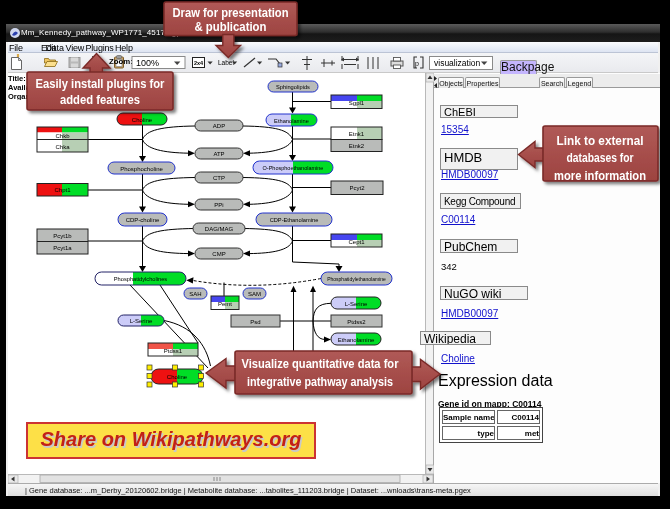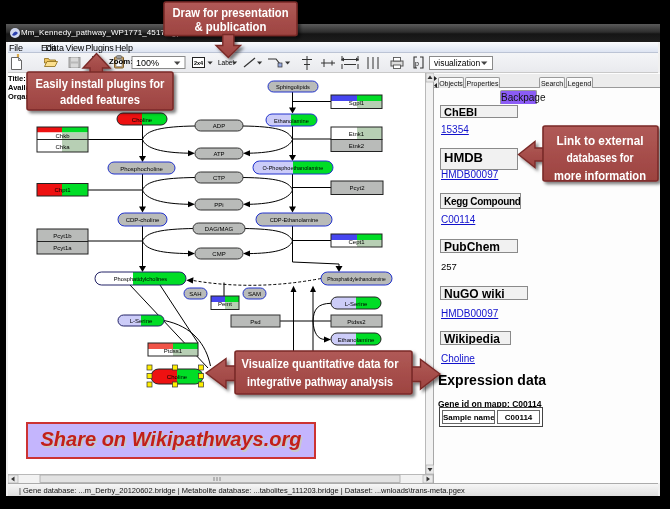--- a/index.html
+++ b/index.html
@@ -9,30 +9,30 @@
 .menubar{position:absolute;left:8px;top:42px;width:650px;height:11px;background:linear-gradient(#fbfcfe,#dde4f2);border-bottom:1px solid #bcc4d5;font-size:9px;letter-spacing:-0.2px;color:#000}
 .menubar span{position:absolute;top:0.5px}
 .toolbar{position:absolute;left:8px;top:53px;width:650px;height:20px;background:linear-gradient(#f4f5f7,#e9eaee);border-bottom:1px solid #c9c9c9}
 .canvas{position:absolute;left:8px;top:73px;width:417px;height:401px;background:#fff}
 .pvtitle{position:absolute;left:8px;top:74px;width:21px;height:26px;overflow:hidden;font-family:Liberation Sans, sans-serif;font-weight:bold;font-size:7.5px;line-height:9px;color:#000;white-space:nowrap}
 .vscroll{position:absolute;left:425px;top:73px;width:8px;height:401px;background:#f2f2f2;border-left:1px solid #b9b9b9}
 .hscroll{position:absolute;left:8px;top:474px;width:425px;height:9px;background:#f2f2f2;border-top:1px solid #b9b9b9}
 .panel{position:absolute;left:433px;top:73px;width:227px;height:410px;background:#fdfdfd;border-left:1px solid #a8a8a8}
 .tabs{position:absolute;left:433px;top:74px;width:227px;height:14px;background:#ececec;border-left:1px solid #a8a8a8;border-bottom:1px solid #9a9a9a}
 .tab{position:absolute;top:76.5px;height:11.5px;background:linear-gradient(#fdfdfd,#e7e7e7);border:1px solid #9a9a9a;border-bottom:none;border-radius:2px 2px 0 0;text-align:center;color:#111;line-height:11px;font-size:7px}
-.tab.active{top:90px;height:14px;background:#8b5cf6;font-size:10px;z-index:5}
-.gbox{position:absolute;background:#f1f1f1;border:1px solid #8a8a8a;color:#000;font-weight:bold;padding-left:3px;white-space:nowrap;overflow:hidden}
+.tab.active{top:60px;height:14px;background:#c4b5fd;font-size:12px;z-index:5}
+.gbox{position:absolute;background:#f1f1f1;border:1px solid #8a8a8a;color:#000;font-weight:normal;padding-left:3px;white-space:nowrap;overflow:hidden}
 .lnk{position:absolute;color:#1111cc;font-weight:normal;font-size:10px;text-decoration:underline}
 .statusbar{position:absolute;left:8px;top:483px;width:650px;height:13px;background:linear-gradient(#f6f6f6,#dfdfdf);border-top:1px solid #ababab;font-size:7.5px;color:#111;line-height:14px;white-space:nowrap;overflow:hidden}
-.sharebox{position:absolute;left:26px;top:422px;width:290px;height:37px;background:#c4b5fd;border:2px solid #c33;}
+.sharebox{position:absolute;left:26px;top:422px;width:290px;height:37px;background:#fde047;border:2px solid #c33;}
 .sharetext{position:absolute;left:11px;top:3.5px;width:264px;text-align:center;font-size:20px;font-weight:bold;font-style:italic;color:#c22018;text-shadow:1.5px 1.5px 0 #c8c8c8;white-space:nowrap}
-.expdata{position:absolute;left:438px;top:372px;font-weight:bold;font-size:14px;color:#000}
+.expdata{position:absolute;left:438px;top:372px;font-weight:normal;font-size:16px;color:#000}
 .geneid{position:absolute;left:438px;top:399px;font-weight:bold;font-size:8.5px;color:#000}
 table.exp{position:absolute;left:439px;top:407px;border-collapse:separate;border-spacing:2px;background:#fff;border:1.5px solid #444;width:104px;table-layout:fixed}
-table.exp td{background:#fff;border:1px solid #666;font-size:8px;overflow:hidden;font-weight:bold;text-align:center;padding:0;white-space:nowrap}
+table.exp td{background:#fff;border:1px solid #666;font-size:8px;overflow:hidden;font-weight:bold;text-align:right;padding:0;white-space:nowrap}
 </style></head>
 <body>
 
 <div class="win"></div>
 <div class="titlebar">
   <svg class="abs" style="left:3px;top:3px" width="12" height="12" viewBox="0 0 12 12">
       <circle cx="6" cy="6" r="5" fill="#cfd6ee"></circle>
       <path d="M3 8 Q6 2 9 6 Q6 10 3 8z" fill="#2a3fae"></path>
     </svg>
   <span class="txt">Mm_Kennedy_pathway_WP1771_45176.gp...</span>
@@ -300,37 +300,41 @@
 <div class="tab active" style="left:500px;width:37px"><span style="position:relative;top:1px">Backpage</span></div>
 <div class="tab" style="left:539px;width:26px">Search</div>
 <div class="tab" style="left:566px;width:27px">Legend</div>
 <div class="gbox" style="left:440px;top:105px;width:78px;height:13px;font-size:11px;line-height:13px">ChEBI</div>
 <div class="lnk" style="left:441px;top:124px">15354</div>
 <div class="gbox" style="left:440px;top:148px;width:78px;height:22px;font-size:13px;line-height:17px">HMDB</div>
 <div class="lnk" style="left:441px;top:169px">HMDB00097</div>
 <div class="gbox" style="left:440px;top:193px;width:81px;height:16px;font-size:10px;letter-spacing:-0.3px;line-height:16px">Kegg Compound</div>
 <div class="lnk" style="left:441px;top:214px">C00114</div>
 <div class="gbox" style="left:440px;top:239px;width:78px;height:14px;font-size:12px;line-height:14px">PubChem</div>
-<div class="abs" style="left:441px;top:261px;font-size:9.5px">257</div>
+<div class="abs" style="left:441px;top:261px;font-size:9.5px">342</div>
 <div class="gbox" style="left:440px;top:286px;width:88px;height:14px;font-size:12px;line-height:14px">NuGO wiki</div>
 <div class="lnk" style="left:441px;top:308px">HMDB00097</div>
-<div class="gbox" style="left:440px;top:331px;width:71px;height:14px;font-size:12px;line-height:14px">Wikipedia</div>
+<div class="gbox" style="left:420px;top:331px;width:71px;height:14px;font-size:12px;line-height:14px">Wikipedia</div>
 <div class="lnk" style="left:441px;top:353px">Choline</div>
 <div class="expdata">Expression data</div>
 <div class="geneid">Gene id on mapp: C00114</div>
 <table class="exp">
 <tbody>
       <tr>
         <td style="width:53px;height:14px">Sample name</td>
         <td>C00114</td>
       </tr>
+<tr>
+        <td style="height:14px">type</td>
+        <td>met</td>
+      </tr>
 </tbody>
   </table>
 
-<div class="statusbar"><span style="margin-left:11px">| Gene database: ...m_Derby_20120602.bridge | Metabolite database: ...tabolites_111203.bridge | Dataset: ...wnloads\trans-meta.pgex</span></div>
+<div class="statusbar"><span style="margin-left:17px">| Gene database: ...m_Derby_20120602.bridge | Metabolite database: ...tabolites_111203.bridge | Dataset: ...wnloads\trans-meta.pgex</span></div>
 <svg class="abs" style="left:425px;top:73px" width="9" height="401" viewBox="0 0 9 401">
 <rect x="1" y="0" width="8" height="9" fill="#e8e8e8" stroke="#b0b0b0" stroke-width="0.7"></rect>
     <path d="M5,2.5 l2.5,3.5 h-5 z" fill="#333"></path>
 <rect x="1" y="392" width="8" height="9" fill="#e8e8e8" stroke="#b0b0b0" stroke-width="0.7"></rect>
     <path d="M5,398.5 l2.5,-3.5 h-5 z" fill="#333"></path>
 </svg>
 <svg class="abs" style="left:8px;top:474px" width="425" height="9" viewBox="0 0 425 9">
 <rect x="0" y="1" width="10" height="8" fill="#e8e8e8" stroke="#b0b0b0" stroke-width="0.7"></rect>
     <path d="M3,5 l3.5,-2.5 v5 z" fill="#333"></path>
 <rect x="415" y="1" width="10" height="8" fill="#e8e8e8" stroke="#b0b0b0" stroke-width="0.7"></rect>

